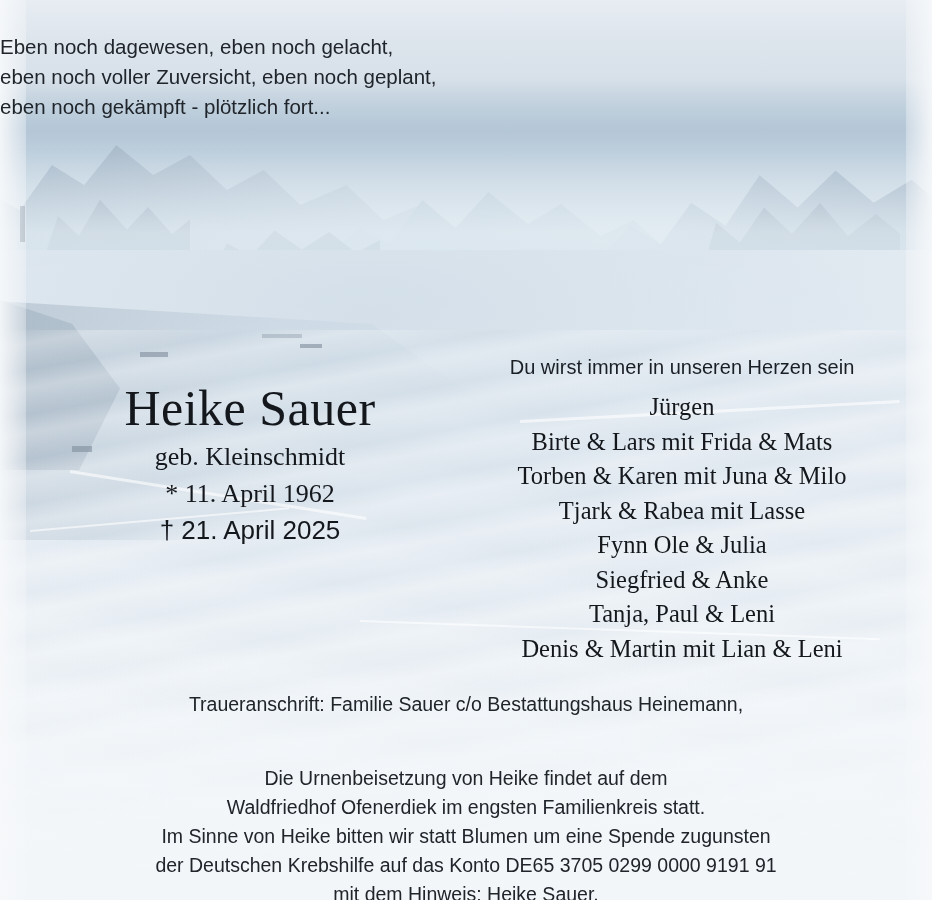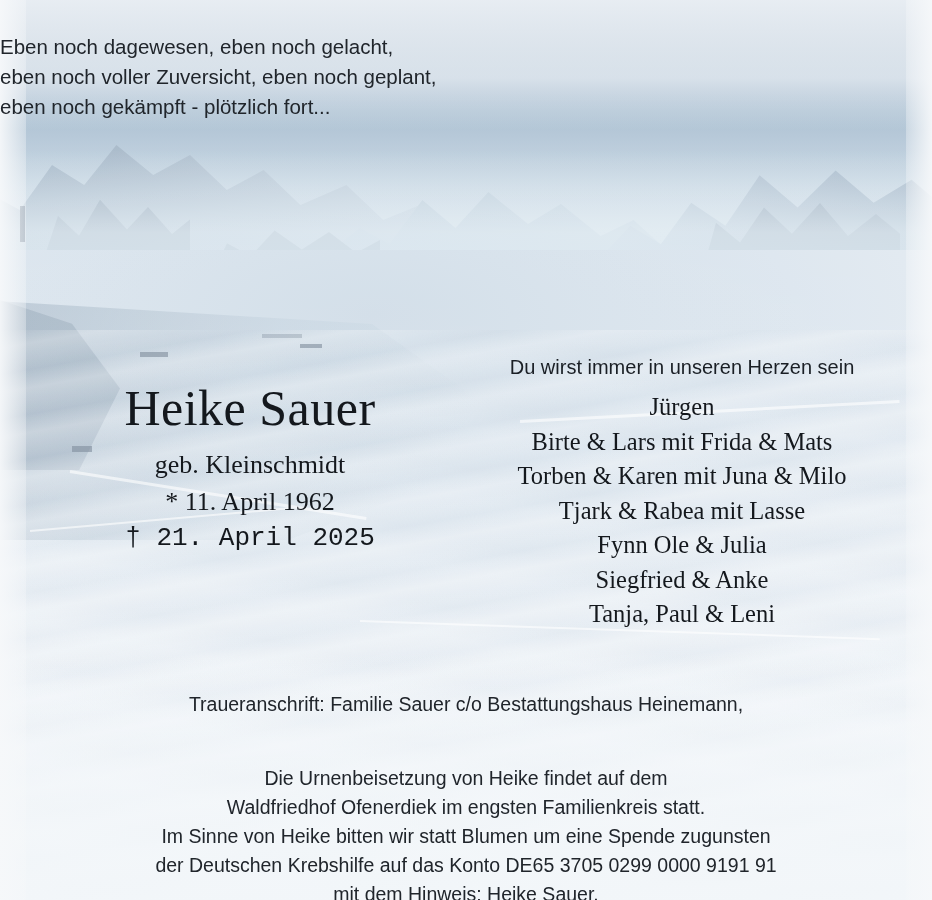--- a/index.html
+++ b/index.html
@@ -172,27 +172,27 @@
     position: absolute;
     left: 40px; top: 378px; width: 420px;
     text-align: center;
     color: #14181d;
     font-family: "Liberation Serif", serif;
   }
   .name {
     font-size: 50px;
     line-height: 60px;
     letter-spacing: 0.5px;
-    margin-bottom: 8px;
+    margin-bottom: 0;
   }
   .name-sub {
     font-size: 26px;
     line-height: 37px;
   }
-  .dagger { font-family: Liberation Mono, monospace; }
+  .dagger { font-family: Liberation Sans, sans-serif; }
 
   .family {
     position: absolute;
     left: 452px; top: 352px; width: 460px;
     text-align: center;
     color: #14181d;
   }
   .family-head {
     font-family: Liberation Sans, sans-serif;
     font-size: 20px;
@@ -279,20 +279,21 @@
     <div class="family">
       <div class="family-head">Du wirst immer in unseren Herzen sein</div>
       <div class="family-list">
         <div>Jürgen</div>
         <div>Birte &amp; Lars mit Frida &amp; Mats</div>
         <div>Torben &amp; Karen mit Juna &amp; Milo</div>
         <div>Tjark &amp; Rabea mit Lasse</div>
         <div>Fynn Ole &amp; Julia</div>
         <div>Siegfried &amp; Anke</div>
         <div>Tanja, Paul &amp; Leni</div>
+        <div>Denis &amp; Martin mit Lian &amp; Leni</div>
       </div>
     </div>
 
     <div class="address">
       <div>Traueranschrift: Familie Sauer c/o Bestattungshaus Heinemann,</div>
     </div>
 
     <div class="notice">
       <div>Die Urnenbeisetzung von Heike findet auf dem</div>
       <div>Waldfriedhof Ofenerdiek im engsten Familienkreis statt.</div>

